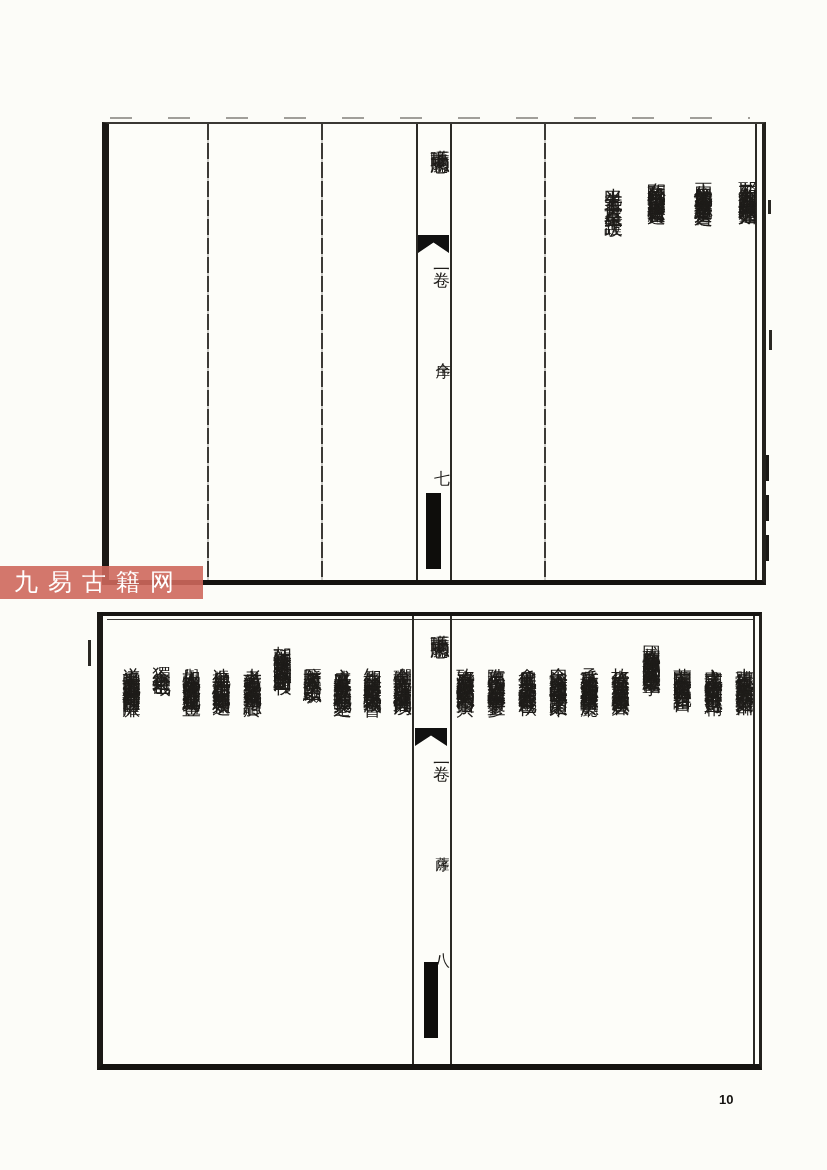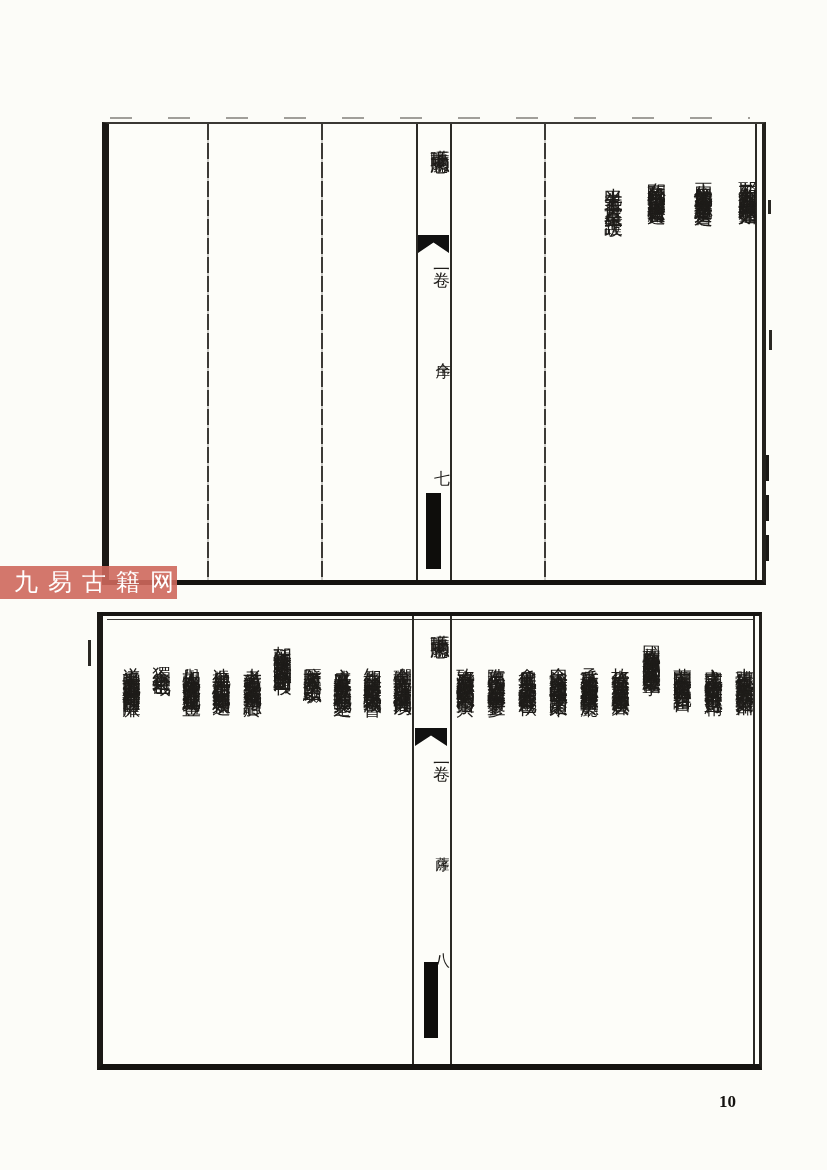--- a/index.html
+++ b/index.html
@@ -34,31 +34,31 @@
     line-height:1;white-space:nowrap;color:#1e1c19;
   }
   .spine-text{
     position:absolute;writing-mode:vertical-rl;text-orientation:upright;
     line-height:1;color:#1e1c19;white-space:nowrap;
   }
   .fishtail{position:absolute;background:#111;
     clip-path:polygon(0 0,100% 0,100% 100%,50% 42%,0 100%);}
   .spinebar{position:absolute;background:#0e0d0b;}
   #watermark{
-    position:absolute;left:0;top:566px;width:177px;height:33px;
+    position:absolute;left:0;top:566px;width:203px;height:33px;
     background:rgba(206,104,92,.9);
     color:#fff;font-size:24px;line-height:33px;
     letter-spacing:10px;padding-left:14px;box-sizing:border-box;
     font-family:"DejaVu Sans","Liberation Sans",sans-serif;
     z-index:5;white-space:nowrap;
   }
   #page-number{
     position:absolute;left:719px;top:1092px;
-    font-weight:bold;font-size:17px;color:#141210;
-    font-family:Liberation Serif, serif;
+    font-weight:bold;font-size:13px;color:#141210;
+    font-family:Liberation Sans, sans-serif;
   }
   .speck{position:absolute;background:#2a2824;}
   .noise-dash{position:absolute;height:2px;
     background:repeating-linear-gradient(to right,#55524c 0 22px,transparent 22px 58px);opacity:.55;}
 </style>
 </head>
 <body>
 
 <div class="noise-dash" style="left:110px;top:117px;width:640px;"></div>
 <div class="speck" style="left:768px;top:200px;width:3px;height:14px;"></div>

